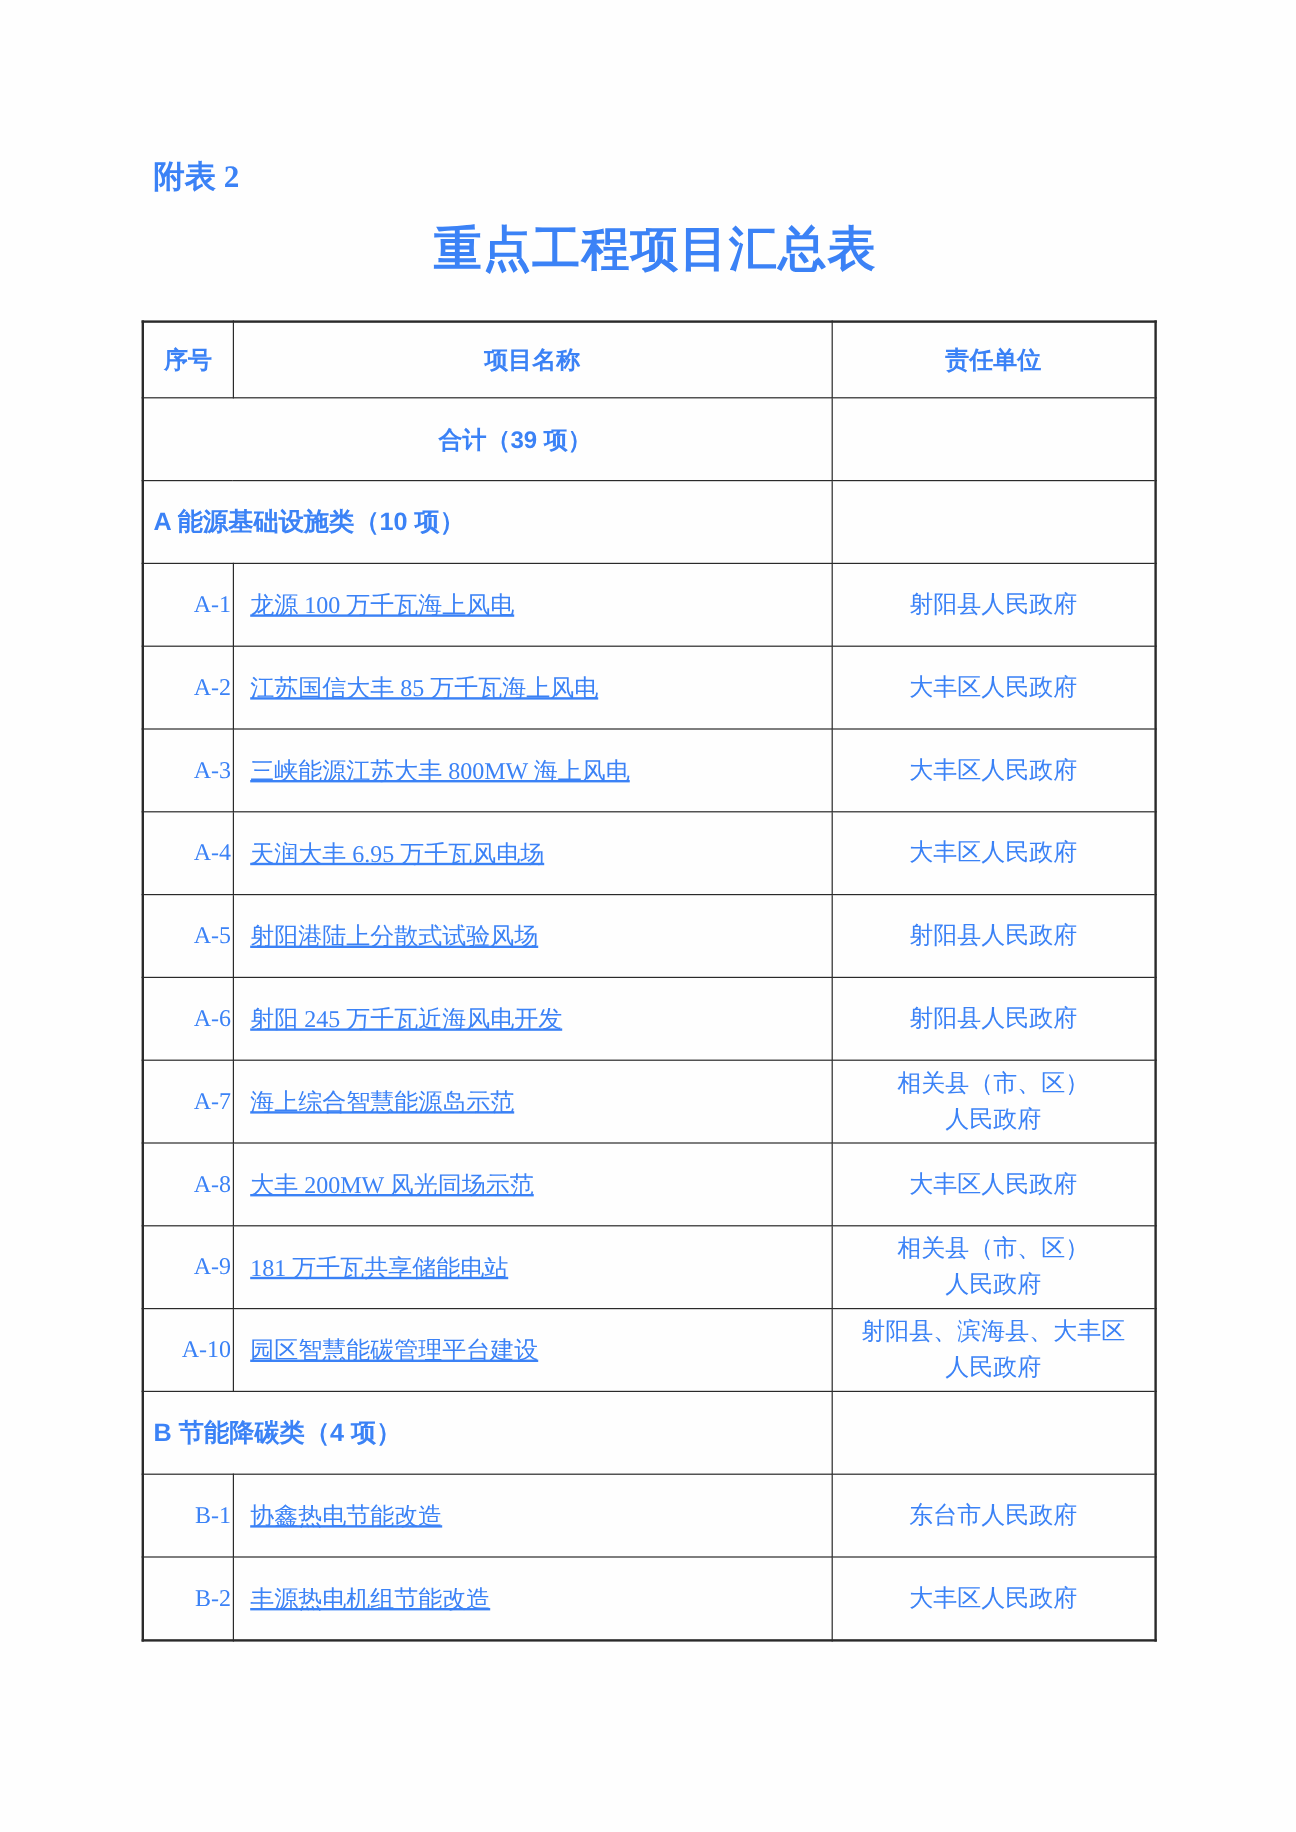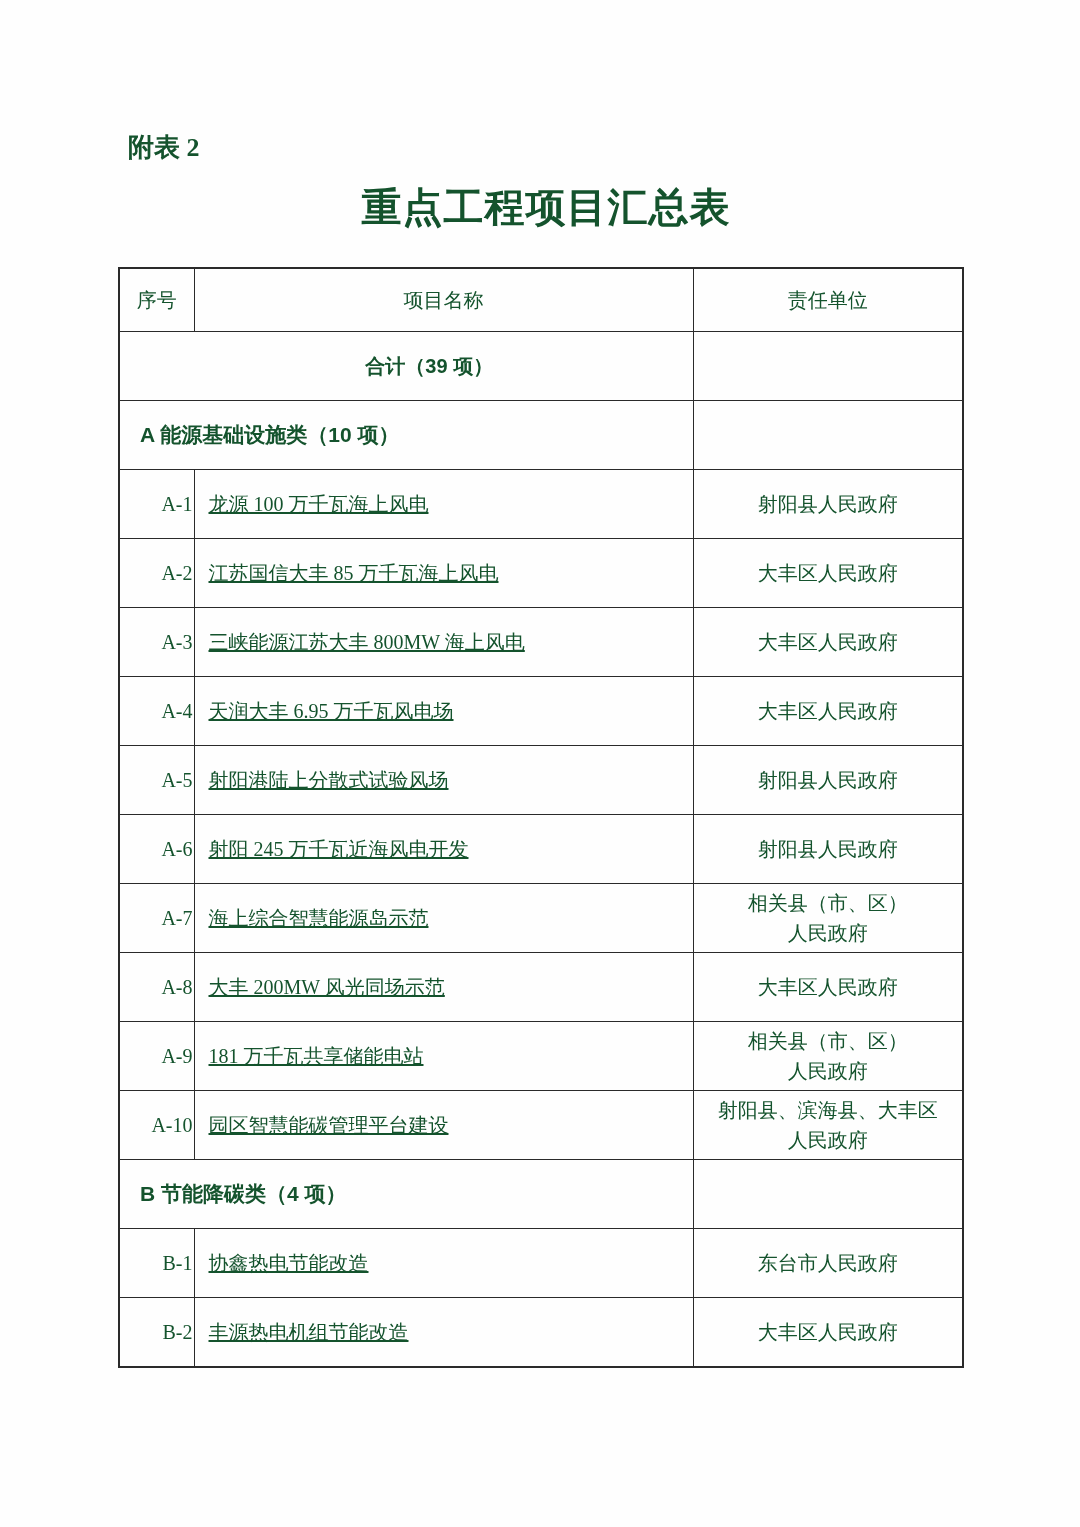--- a/index.html
+++ b/index.html
@@ -5,21 +5,21 @@
   html, body {
     margin: 0;
     padding: 0;
     background: #ffffff;
   }
   .page {
     position: relative;
     width: 1080px;
     height: 1527px;
     background: #fefefe;
-    color: #14532d;
+    color: #3b82f6;
     font-family: "Liberation Serif", "DejaVu Serif", serif;
     overflow: hidden;
   }
   .attach-label {
     position: absolute;
     left: 128px;
     top: 130px;
     font-size: 26px;
     font-weight: bold;
     font-family: "Liberation Serif", "DejaVu Serif", serif;
@@ -51,39 +51,39 @@
     vertical-align: middle;
     overflow: hidden;
   }
   col.c-no   { width: 75px; }
   col.c-name { width: 499px; }
   col.c-unit { width: 270px; }
 
   tr.header-row th {
     height: 60px;
     font-family: "Liberation Sans", "DejaVu Sans", sans-serif;
-    font-weight: normal;
+    font-weight: bold;
     font-size: 20px;
     text-align: center;
   }
   tr.row-summary td {
     height: 66px;
     font-family: "Liberation Sans", "DejaVu Sans", sans-serif;
     font-weight: bold;
     font-size: 20px;
     text-align: center;
     padding-left: 47px;
   }
   tr.row-section td {
     height: 66px;
     font-family: "Liberation Sans", "DejaVu Sans", sans-serif;
     font-weight: bold;
     font-size: 21px;
     text-align: left;
-    padding-left: 20px;
+    padding-left: 8px;
   }
   tr.row-item td { height: 66px; font-size: 20px; }
   td.td-no {
     text-align: right;
     font-family: "Liberation Serif", "DejaVu Serif", serif;
   }
   td.td-name {
     text-align: left;
     padding-left: 14px;
     padding-right: 8px;

